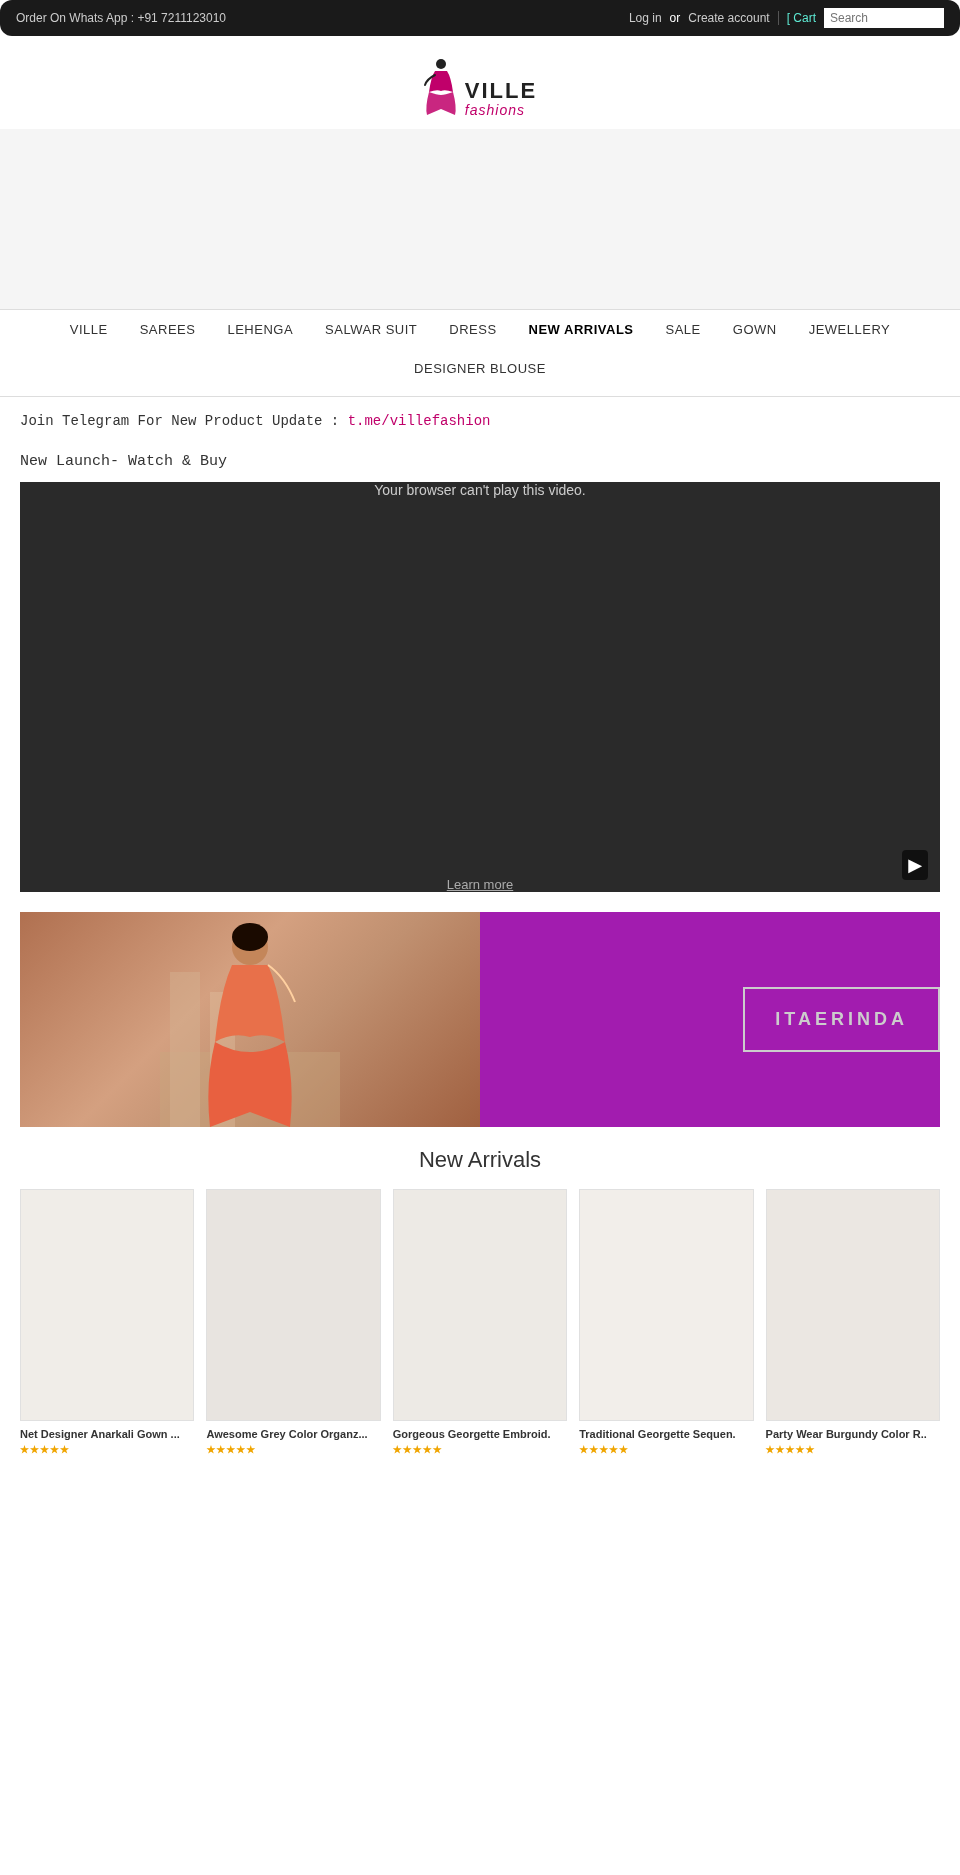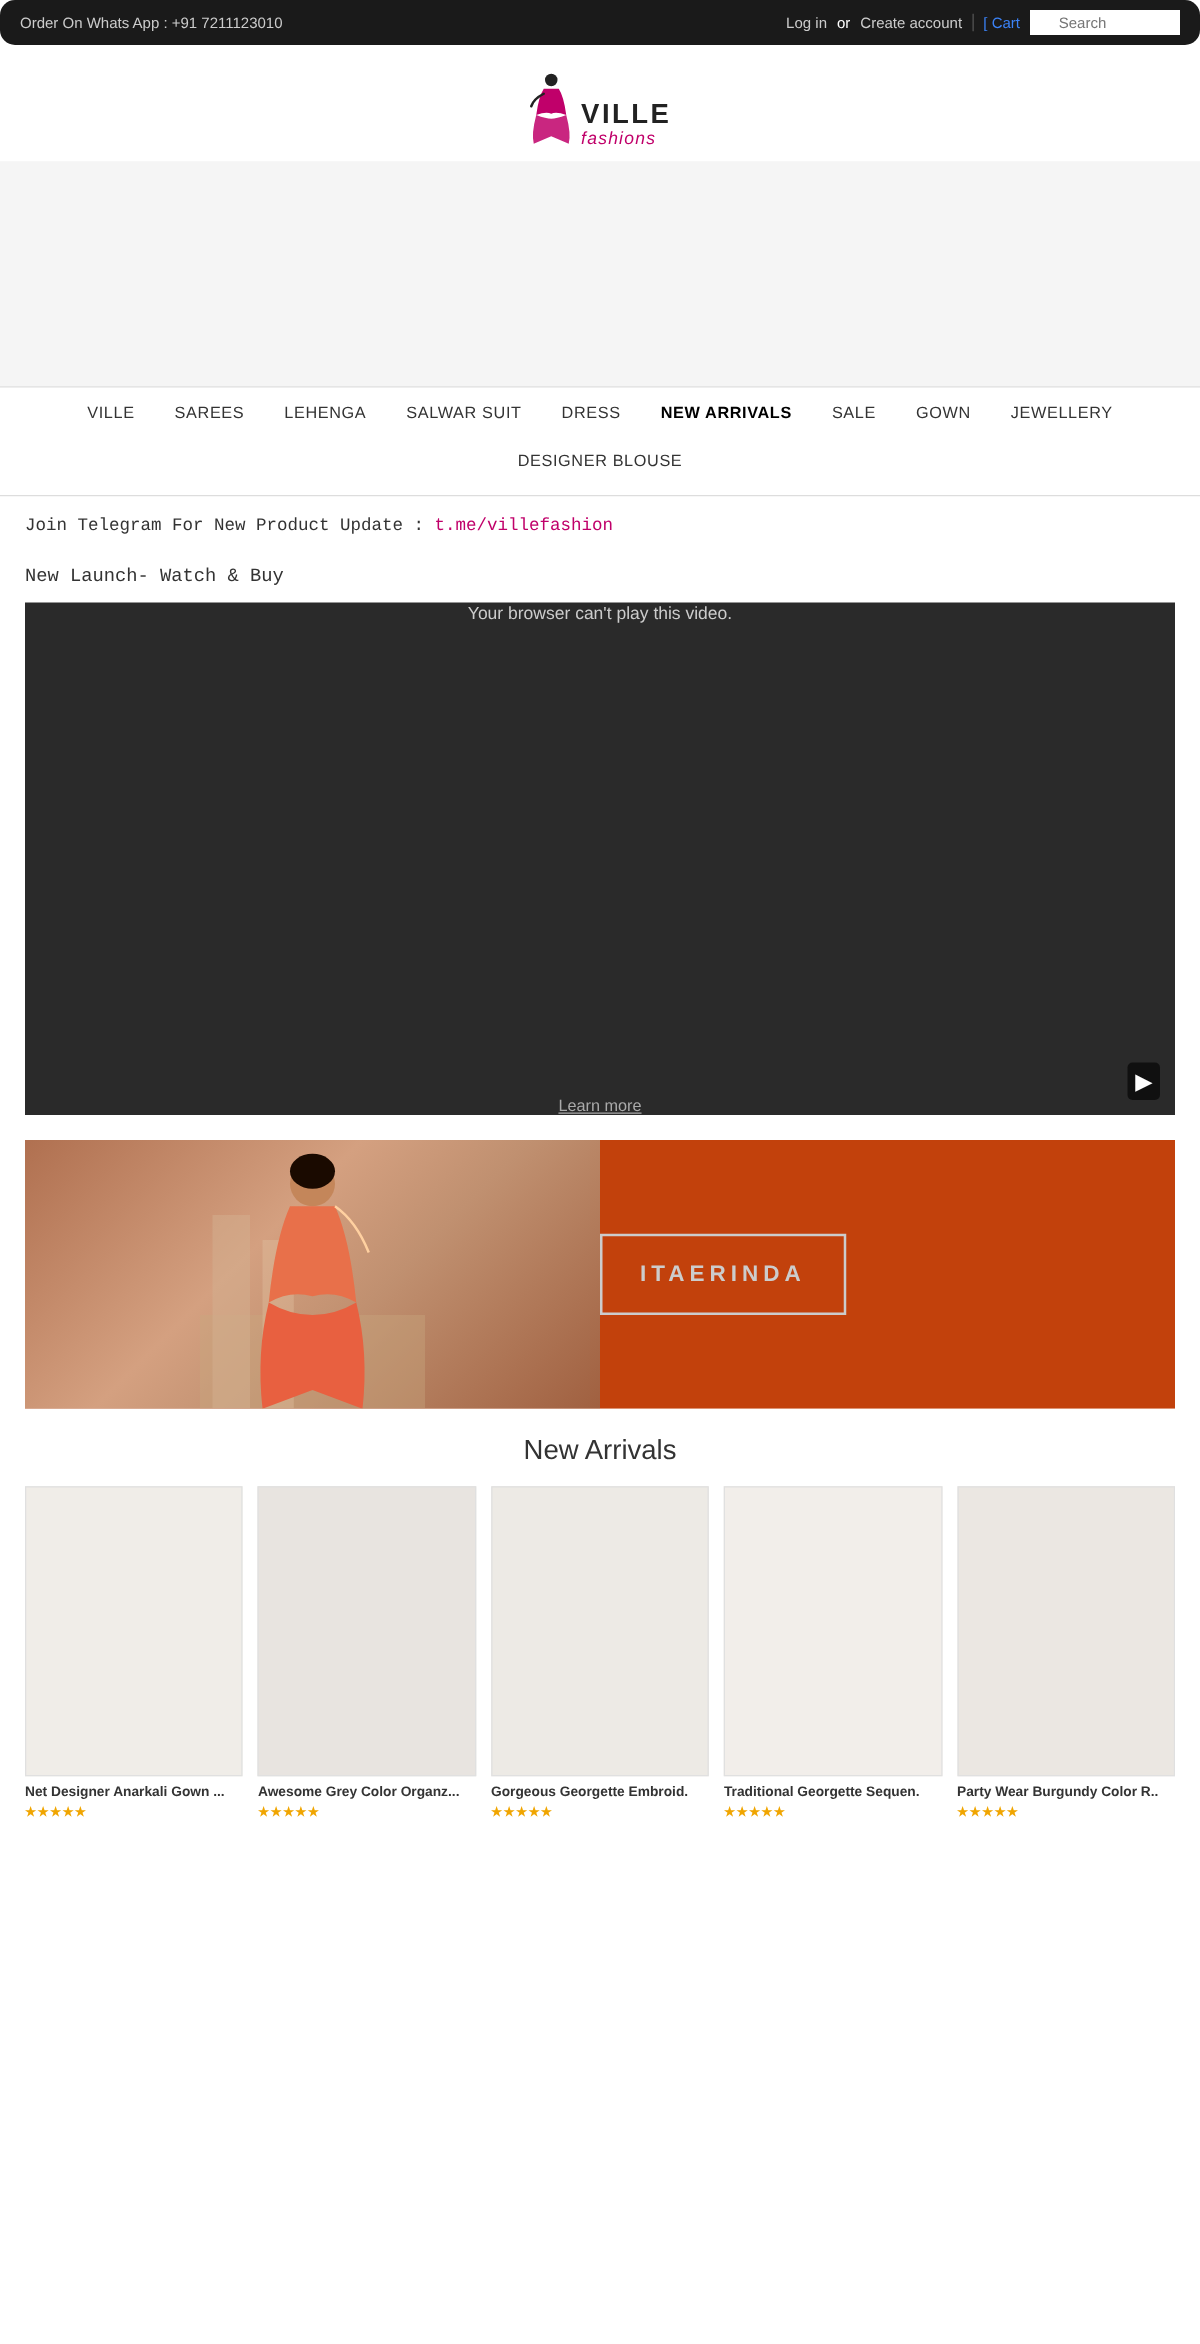--- a/index.html
+++ b/index.html
@@ -12,25 +12,25 @@
       display: flex;
       justify-content: space-between;
       align-items: center;
       padding: 8px 16px;
       font-size: 12px;
       border-radius: 12px;
     }
     .top-bar-left { color: #ccc; }
     .top-bar-right { display: flex; align-items: center; gap: 8px; }
     .top-bar-right a { color: #ccc; text-decoration: none; }
-    .cart-label { color: #3b82f6; border-left: 1px solid #555; padding-left: 8px; cursor: pointer; }
+    .cart-label { color: #5eead4; border-left: 1px solid #555; padding-left: 8px; cursor: pointer; }
     .search-box {
       background: #fff;
       border: none;
-      padding: 3px 23px;
+      padding: 3px 6px;
       font-size: 12px;
       width: 120px;
       outline: none;
     }
 
     
     .logo-area {
       display: flex;
       justify-content: center;
       align-items: center;
@@ -149,24 +149,24 @@
     .promo-left {
       width: 50%;
       background: #c98060;
       display: flex;
       align-items: center;
       justify-content: center;
       overflow: hidden;
     }
     .promo-right {
       width: 50%;
-      background: #c2410c;
-      display: flex;
-      align-items: center;
-      justify-content: flex-start;
+      background: #a21caf;
+      display: flex;
+      align-items: center;
+      justify-content: flex-end;
     }
     .promo-text-box {
       border: 2px solid #ccc;
       color: #ccc;
       padding: 20px 30px;
       text-align: center;
       font-size: 18px;
       letter-spacing: 4px;
       font-weight: bold;
     }

